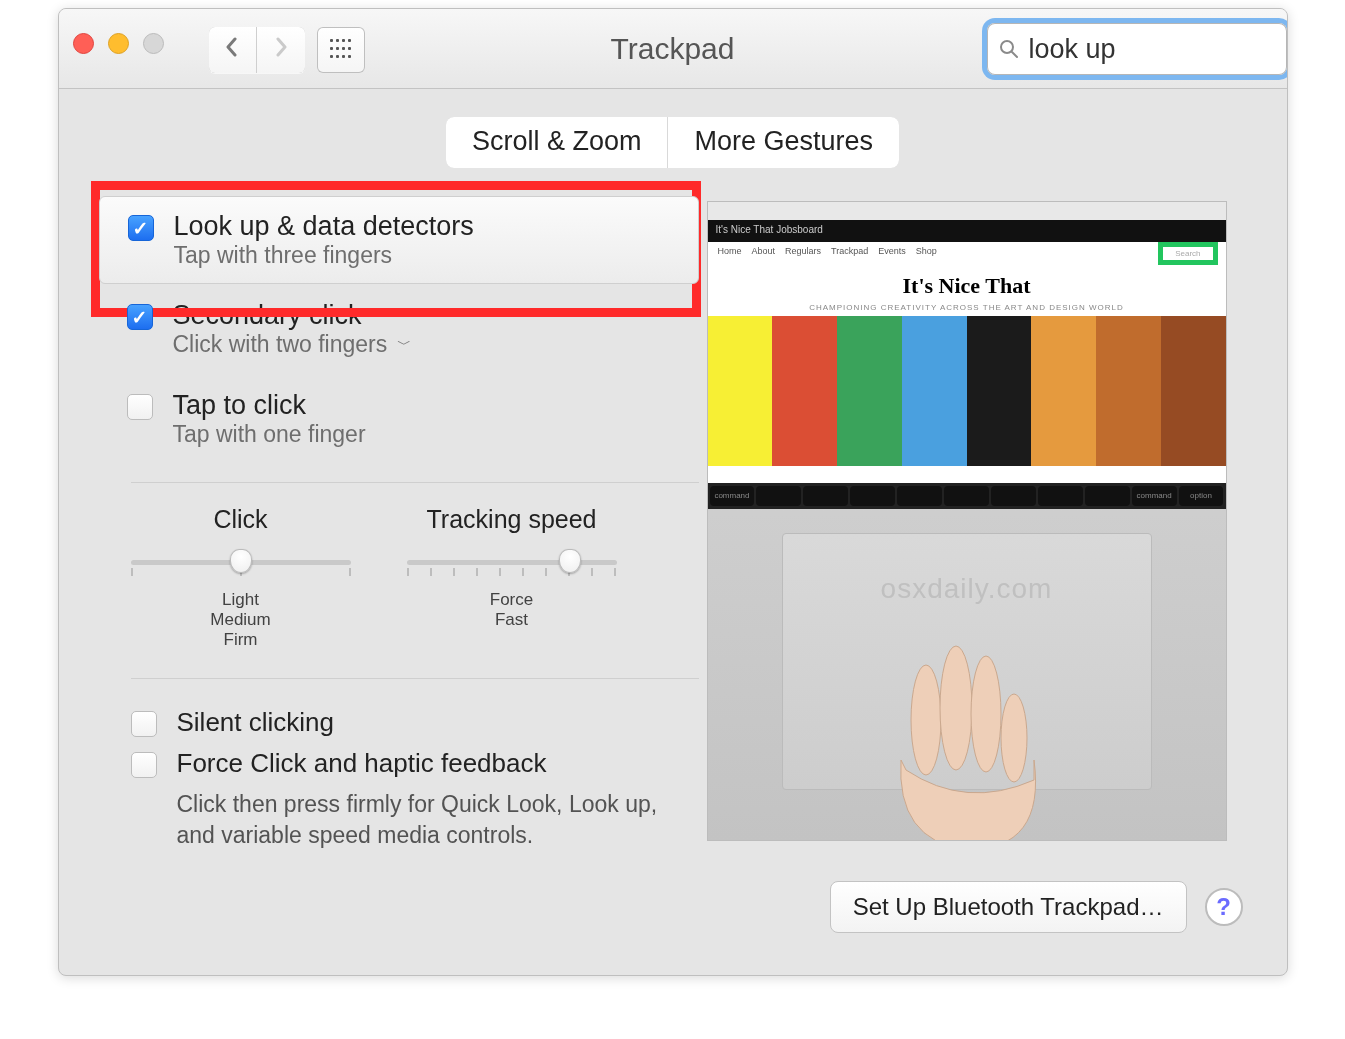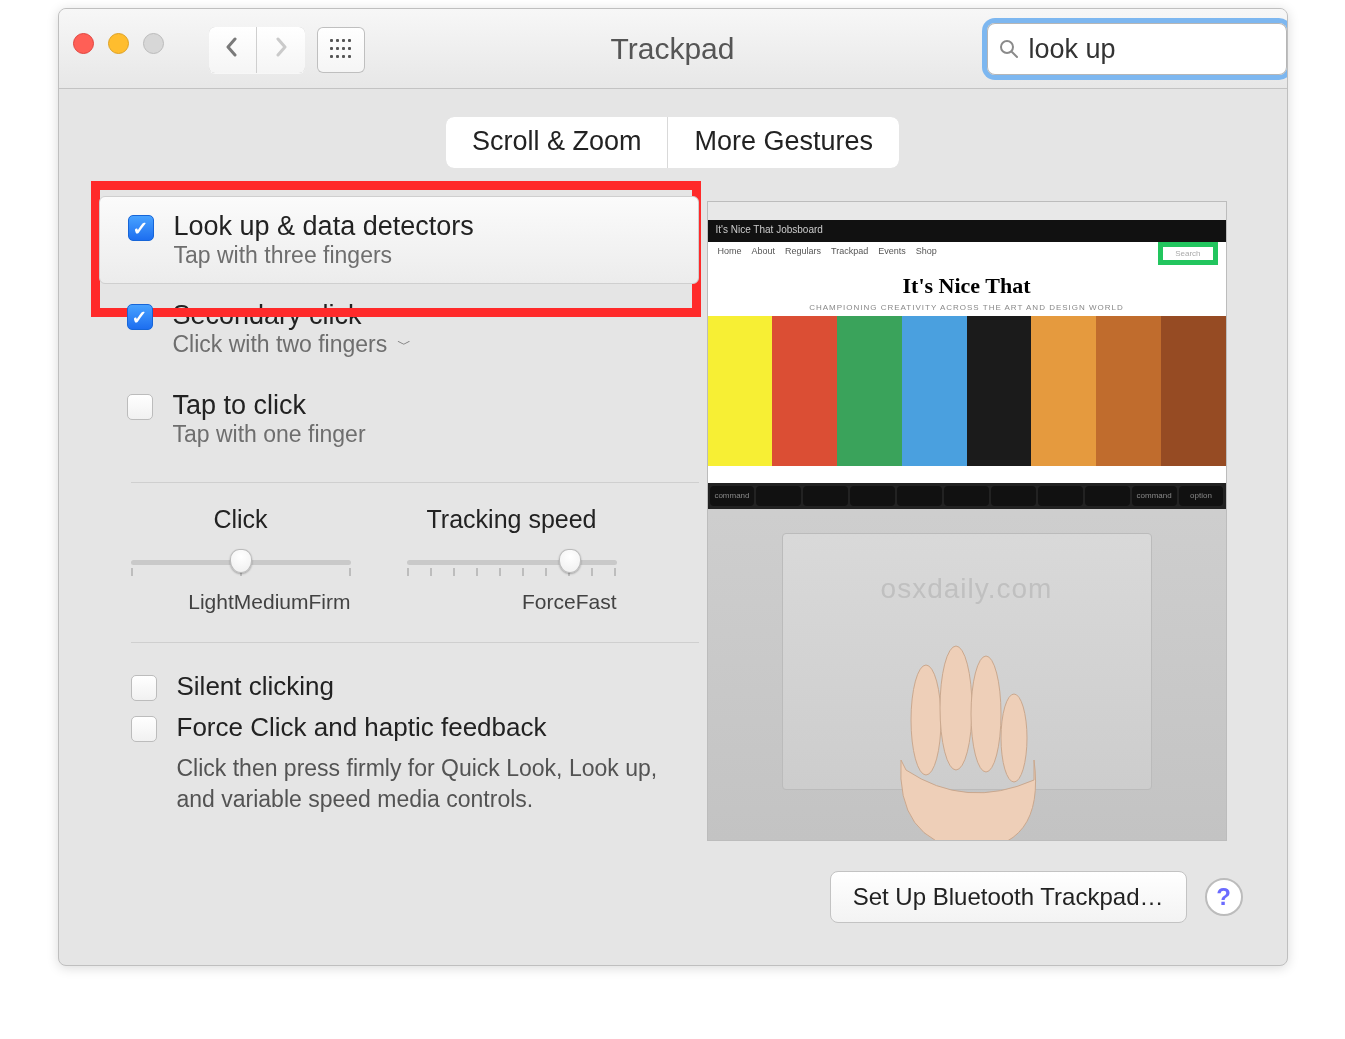--- a/index.html
+++ b/index.html
@@ -224,23 +224,24 @@
   .slider .thumb{
     position:absolute;top:-3px;
     width:22px;height:24px;
     background:radial-gradient(circle at 50% 30%,#fff,#eee);
     border:1px solid #bbb;
     border-radius:50% 50% 60% 60%;
     box-shadow:0 1px 2px rgba(0,0,0,.3);
     transform:translateX(-50%);
   }
   .sllabels{
-    display:flex;justify-content:flex-end;
-    font-size:21px;color:#424242;
+    display:flex;justify-content:space-between;
+    font-size:17px;color:#424242;
     margin-top:18px;
+    flex-direction:column;
   }
   .adv{
     padding:28px 0 0 32px;
   }
   .adv .row{display:flex;gap:20px;align-items:flex-start;margin-bottom:10px;}
   .adv .lbl{font-size:26px;color:#222;}
   .adv .desc{font-size:23px;color:#535353;margin-left:46px;line-height:1.35;}
   
   .preview{
     width:520px;height:640px;

